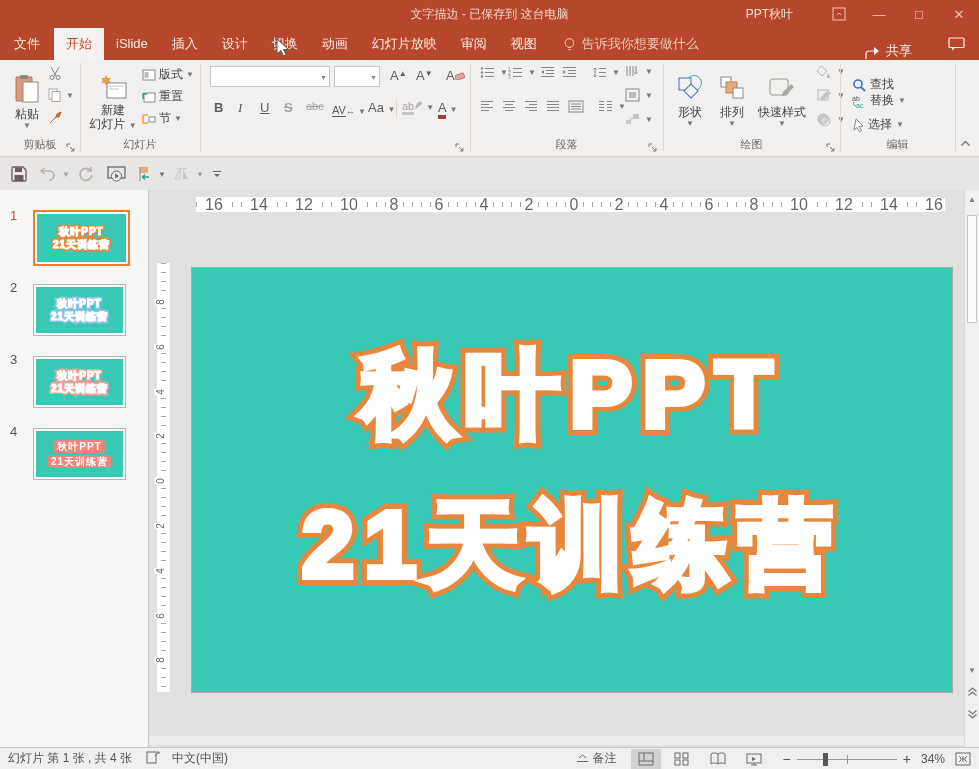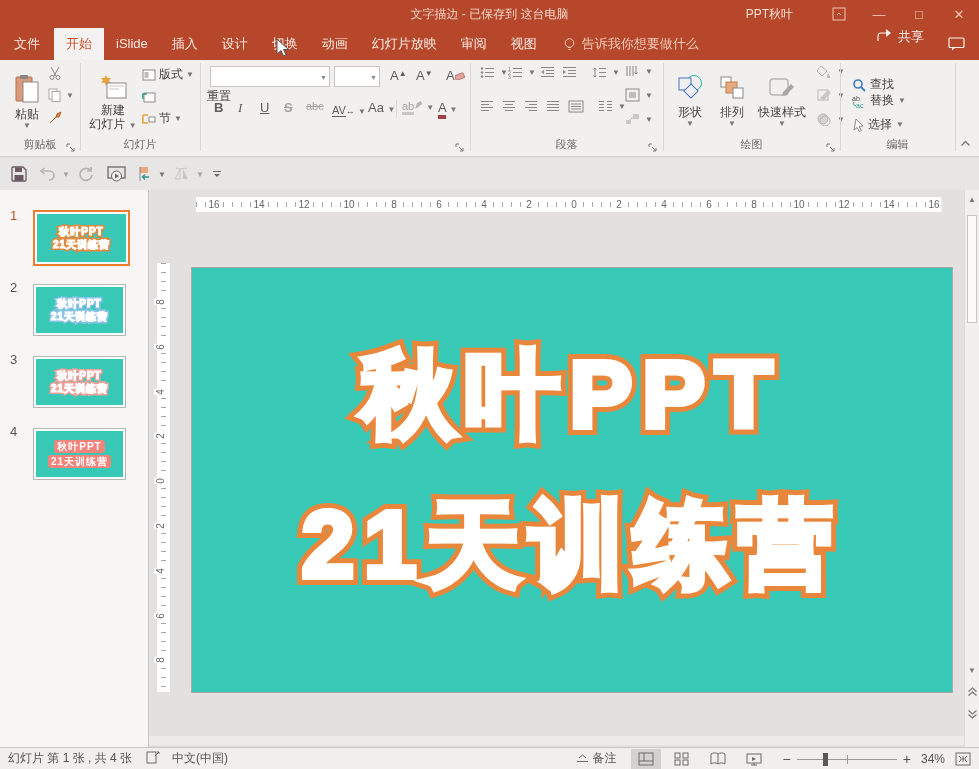--- a/index.html
+++ b/index.html
@@ -11,21 +11,21 @@
 .tb-right{position:absolute;right:0;top:0;height:28px;display:flex;align-items:center;}
 .tb-account{margin-right:26px;color:#F6E0D6;padding-left:25px;}
 .win-btn{width:40px;height:28px;display:flex;align-items:center;justify-content:center;color:#EFC4B2;font-size:13px;}
 
 .tabrow{position:absolute;left:0;top:28px;width:100%;height:32px;background:#B7472A;display:flex;font-size:13px;color:#F8EAE3;}
 .tab{padding:0 12px;line-height:32px;}
 .tab.active{background:#F4F2F1;color:#C3512E;}
 .tellme{display:flex;align-items:center;margin-left:14px;color:#F0CBBA;}
 .tellme svg{margin-right:6px;}
 .tabrow-sp{flex:1;}
-.share{display:flex;align-items:flex-start;margin-right:24px;color:#FBF1EC;}
+.share{display:flex;align-items:flex-end;margin-right:36px;color:#FBF1EC;}
 .share svg{margin-right:5px;}
 .comment-b{display:flex;align-items:center;margin-right:14px;}
 
 .ribbon{position:absolute;left:0;top:60px;width:100%;height:97px;background:#F2F0EF;border-bottom:1px solid #D5D2CF;font-size:12px;color:#4b4a48;}
 .rsep{position:absolute;top:3px;bottom:5px;width:1px;background:#DAD7D4;}
 .glabel{position:absolute;bottom:4px;font-size:11px;color:#6a6866;text-align:center;}
 .launcher{position:absolute;bottom:5px;width:10px;height:10px;}
 .bigbtn{position:absolute;top:14px;text-align:center;}
 .bigbtn .blab{font-size:12px;line-height:14px;color:#444;}
 .arr{font-size:8px;color:#777;}
@@ -48,21 +48,21 @@
 .thumb.sel{border:2px solid #ED7D31;}
 .thumb-inner{position:relative;z-index:0;width:100%;height:100%;background:#38C8B6;display:flex;flex-direction:column;align-items:center;justify-content:center;}
 .t-line{position:relative;color:#fff;font-weight:700;font-size:10px;line-height:13px;letter-spacing:1px;white-space:nowrap;-webkit-text-stroke:1.2px #fff;}
 .t-line::before{content:attr(data-text);position:absolute;left:0;top:0;width:100%;-webkit-text-stroke:4px var(--oc);z-index:-1;}
 .st-orange{--oc:#E8873B;}
 .st-blue{--oc:#8FC4E8;}
 .st-pink{--oc:#F2A099;}
 .t-hl{position:relative;color:#fff;font-weight:700;font-size:10px;line-height:13px;letter-spacing:1px;background:#F2837B;border-radius:3px;padding:0 3px;margin:1px 0;white-space:nowrap;}
 .canvas{position:absolute;left:149px;top:0;right:0;bottom:0;background:#E3E1E0;}
 .h-ruler{position:absolute;left:47px;top:7px;width:745px;height:15px;background:#FFFFFF;background-image:repeating-linear-gradient(to right,#A9A7A5 0 1px,transparent 1px 9px);background-size:100% 5px;background-position:0 5px;background-repeat:no-repeat;}
-.rnum{position:absolute;top:1px;transform:translateX(-50%);font-size:10px;color:#666;background:#fff;padding:0 2px;line-height:13px;}
+.rnum{position:absolute;top:1px;transform:translateX(-50%);font-size:16px;color:#666;background:#fff;padding:0 2px;line-height:13px;}
 .v-ruler{position:absolute;left:8px;top:73px;width:13px;height:429px;background:#fff;background-image:repeating-linear-gradient(to bottom,#A9A7A5 0 1px,transparent 1px 9px);background-size:5px 100%;background-position:4px 0;background-repeat:no-repeat;}
 .vnum{position:absolute;left:1px;transform:translateY(-50%) rotate(-90deg);font-size:10px;color:#666;background:#fff;padding:1px 0;line-height:11px;}
 .slide{position:absolute;z-index:0;left:42px;top:77px;width:762px;height:426px;background:#38C8B6;border:1px solid #ABA9A7;}
 .slide-line{position:absolute;left:0;right:0;text-align:center;color:#fff;font-weight:700;font-size:94px;letter-spacing:10px;white-space:nowrap;-webkit-text-stroke:6px #fff;}
 .slide-line::before{content:attr(data-text);position:absolute;left:0;right:0;text-align:center;-webkit-text-stroke:16px #E8873B;text-shadow:4px 5px 0 #E8873B;z-index:-1;}
 .sl1{top:64px;}
 .sl2{top:214px;}
 .vscroll{position:absolute;right:0;top:0;width:15px;height:557px;background:#F1F0EF;border-left:1px solid #DDDBD9;}
 .vthumb{position:absolute;left:2px;right:2px;top:25px;height:108px;background:#FCFBFA;border:1px solid #C8C6C4;}
 .sarrow{position:absolute;left:0;width:100%;text-align:center;font-size:8px;color:#7C7A78;}
@@ -181,21 +181,21 @@
       <div class="blab"><span>幻灯片</span> <span class="arr">▼</span></div>
     </div>
     <div class="smbtn" style="left:142px;top:6px;">
         <svg class="ic" width="14" height="12" viewBox="0 0 14 12">
           <rect x="1" y="1" width="12" height="10" fill="#fff" stroke="#8A8886"></rect>
           <rect x="2.5" y="3" width="4" height="6" fill="#BDBBB9"></rect>
         </svg>
         <span>版式</span>
         <span class="arr" style="margin-left:3px;">▼</span>
       </div>
-    <div class="smbtn" style="left:142px;top:28px;gap:48px;">
+    <div class="smbtn" style="left:142px;top:28px;">
         <svg class="ic" width="14" height="12" viewBox="0 0 14 12">
           <rect x="2" y="2" width="11" height="9" fill="#fff" stroke="#8A8886"></rect>
           <path d="M1 8V3l4 0" fill="none" stroke="#2E9B8F" stroke-width="1.5"></path>
         </svg>
         <span>重置</span>
       </div>
     <div class="smbtn" style="left:142px;top:50px;">
         <svg class="ic" width="14" height="12" viewBox="0 0 14 12">
           <path d="M1 2h5M1 2v8h5" fill="none" stroke="#E9A13B" stroke-width="1.5"></path>
           <rect x="7" y="4" width="6" height="5" fill="#fff" stroke="#8A8886"></rect>

